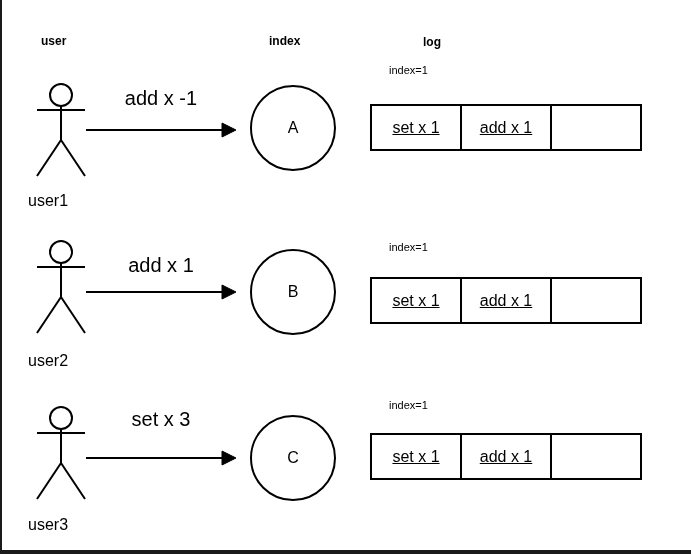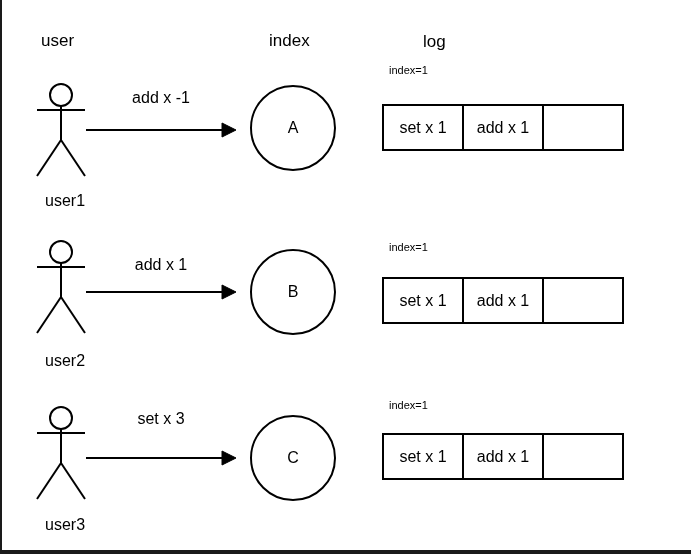--- a/index.html
+++ b/index.html
@@ -6,37 +6,37 @@
   #canvas{
     position:relative;
     width:691px;height:554px;
     background:#ffffff;
     font-family:"Liberation Sans", sans-serif;
     color:#000000;
     overflow:hidden;
   }
   .edge-left{position:absolute;left:0;top:0;width:2px;height:554px;background:#1a1a1a;}
   .edge-bottom{position:absolute;left:0;bottom:0;width:691px;height:4px;background:#1a1a1a;}
-  .hdr{position:absolute;font-size:17px;font-weight:normal;line-height:18px;white-space:nowrap;}
+  .hdr{position:absolute;font-size:12px;font-weight:bold;line-height:18px;white-space:nowrap;}
   #hdr-user{left:41px;top:32px;}
   #hdr-node{left:269px;top:32px;}
   #hdr-log{left:423px;top:33px;}
   .layer{position:absolute;left:0;top:0;width:691px;height:554px;}
   .figure{position:absolute;left:32px;width:60px;height:96px;}
-  .userlabel{position:absolute;left:45px;font-size:16px;line-height:18px;white-space:nowrap;}
-  .msg{position:absolute;left:86px;width:150px;text-align:center;font-size:16px;line-height:18px;white-space:nowrap;}
+  .userlabel{position:absolute;left:28px;font-size:16px;line-height:18px;white-space:nowrap;}
+  .msg{position:absolute;left:86px;width:150px;text-align:center;font-size:20px;line-height:18px;white-space:nowrap;}
   .arrow{position:absolute;left:86px;width:150px;height:20px;}
   .node{
     position:absolute;left:250px;width:86px;height:86px;
     border:2px solid #000;border-radius:50%;box-sizing:border-box;
     display:flex;align-items:center;justify-content:center;
     font-size:16px;background:#fff;
   }
   .idx{position:absolute;left:389px;font-size:11px;line-height:18px;white-space:nowrap;}
-  .logtable{position:absolute;left:382px;width:242px;height:47px;display:flex;}
+  .logtable{position:absolute;left:370px;width:272px;height:47px;display:flex;text-decoration:underline;}
   .cell{
     flex:1;border:2px solid #000;box-sizing:border-box;background:#fff;
     display:flex;align-items:center;justify-content:center;
     font-size:16px;white-space:nowrap;
   }
   .cell + .cell{margin-left:-2px;}
   
   .r1 .figure{top:83px}  .r2 .figure{top:240px}  .r3 .figure{top:406px}
   .r1 .userlabel{top:192px} .r2 .userlabel{top:352px} .r3 .userlabel{top:516px}
   .r1 .msg{top:89px}     .r2 .msg{top:256px}     .r3 .msg{top:410px}

